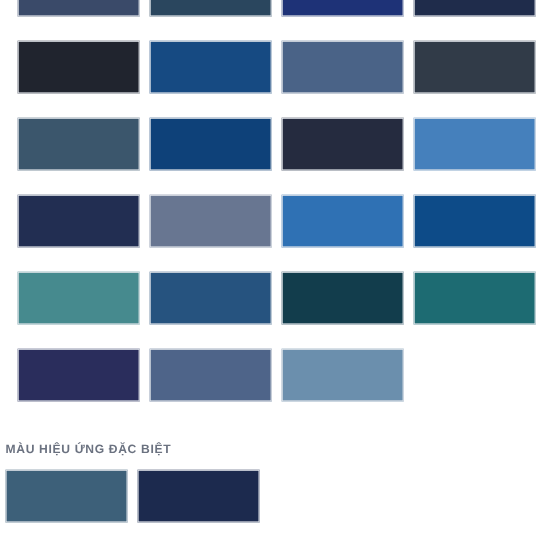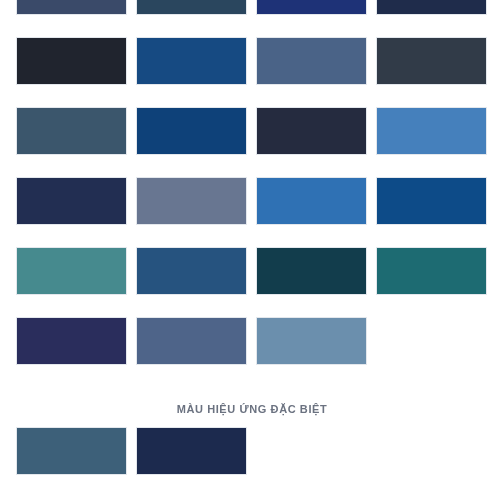--- a/index.html
+++ b/index.html
@@ -40,24 +40,23 @@
     width: 111px;
     height: 48px;
     box-sizing: border-box;
     border: 1px solid #e3e7ec;
     flex: 0 0 auto;
   }
 
   
   #special-section {
     position: absolute;
-    left: 16px;
+    left: 5px;
     top: 402px;
     width: 472px;
-    text-align: center;
   }
 
   #special-title {
     font-size: 11px;
     font-weight: bold;
     letter-spacing: 0.6px;
     color: #6b7280;
     text-transform: uppercase;
     margin: 0 0 11px 0;
     line-height: 14px;

